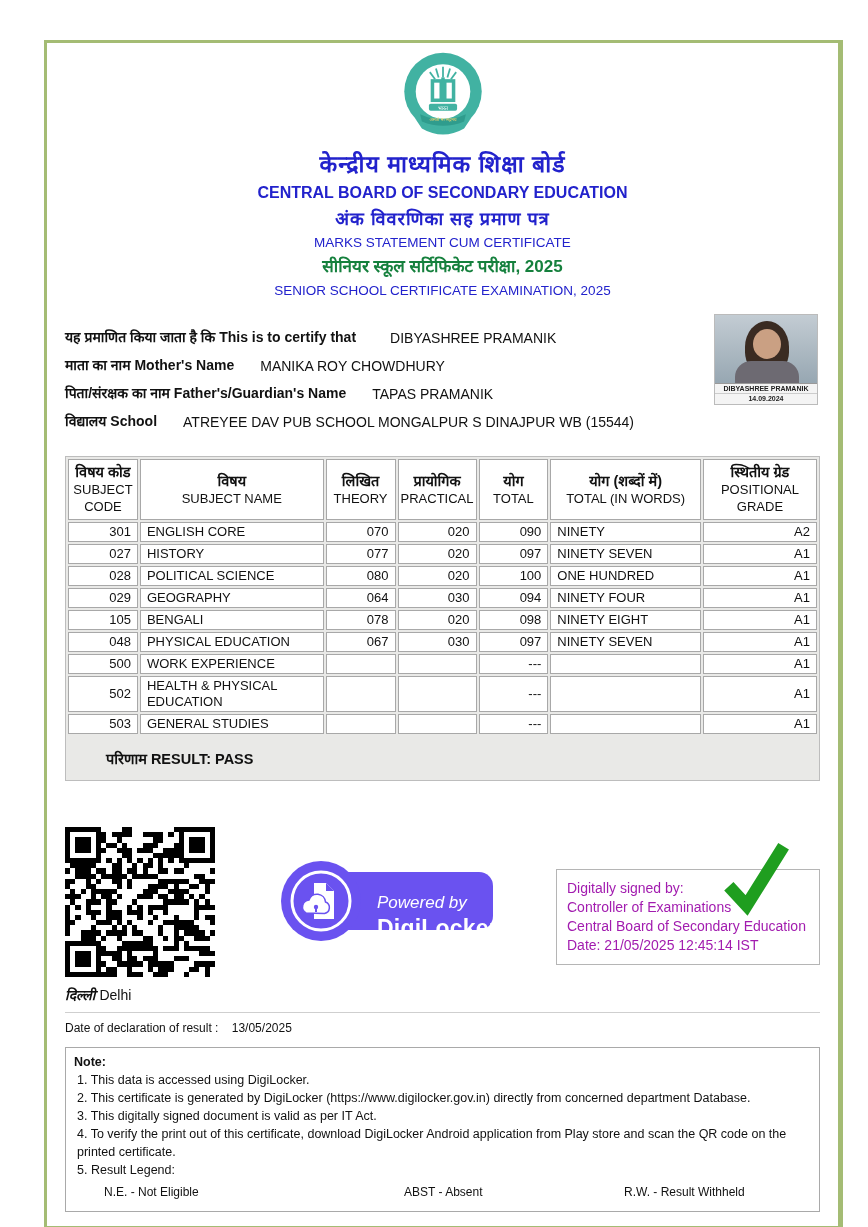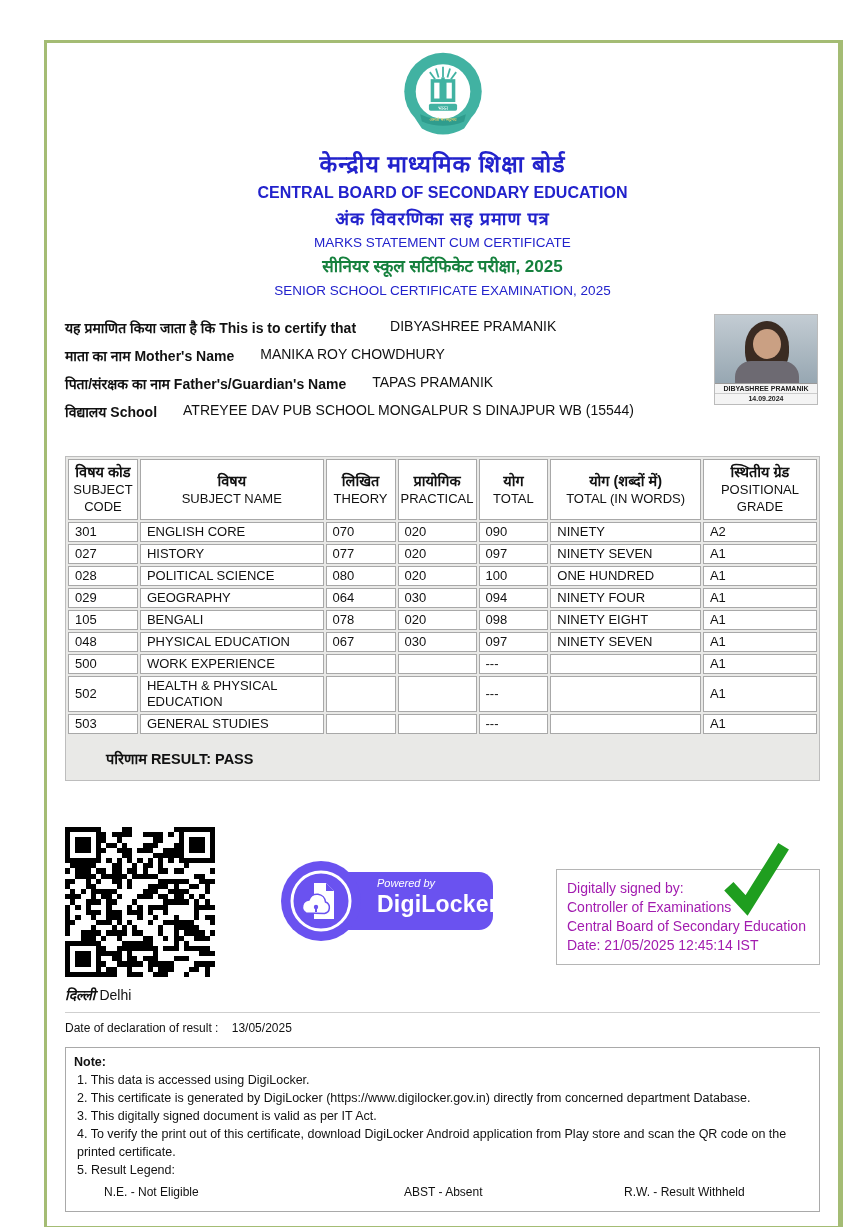--- a/index.html
+++ b/index.html
@@ -21,52 +21,52 @@
   .hdr { text-align: center; }
   .logo-wrap { display: flex; justify-content: center; padding-top: 2px; }
   .t-hi1 { color: #2222cc; font-weight: bold; font-size: 23px; margin-top: 4px; letter-spacing: 1px;}
   .t-en1 { color: #2222cc; font-weight: bold; font-size: 16px; margin-top: 5px; }
   .t-hi2 { color: #2222cc; font-weight: bold; font-size: 18px; margin-top: 4px; letter-spacing: 1px;}
   .t-en2 { color: #2222cc; font-size: 13.5px; margin-top: 5px; }
   .t-hi3 { color: #15803d; font-weight: bold; font-size: 17px; margin-top: 4px; }
   .t-en3 { color: #2222cc; font-size: 13.5px; margin-top: 6px; }
   
   .student { margin-top: 20px; position: relative; padding-right: 120px; font-size: 14px; }
-  .s-row { height: 28px; display: flex; align-items: flex-start; }
+  .s-row { height: 28px; display: flex; align-items: flex-end; }
   .s-label { font-weight: bold; white-space: nowrap; }
   .s-value { margin-left: 26px; white-space: nowrap; }
   .id-photo {
     position: absolute; right: 2px; top: -4px; width: 104px;
     border: 1px solid #bbb; background: #fff; font-size: 7px; text-align: center;
   }
   .photo-img { height: 68px; background: linear-gradient(#c3ccd3, #97a7b2); position: relative; overflow: hidden; }
   .ph-hair { position: absolute; left: 30px; top: 6px; width: 44px; height: 52px; border-radius: 50% 50% 40% 40%; background: #3a2b22; }
   .ph-face { position: absolute; left: 38px; top: 14px; width: 28px; height: 30px; border-radius: 50%; background: #caa083; }
   .ph-body { position: absolute; left: 20px; top: 46px; width: 64px; height: 30px; border-radius: 16px 16px 0 0; background: #6d6a72; }
   .photo-name { background: #f4f4f4; border-top: 1px solid #999; padding: 1px 0; font-weight: bold; color: #222; }
   .photo-date { background: #f4f4f4; border-top: 1px solid #ccc; padding: 1px 0 2px; font-weight: bold; color: #222; }
   
   .marks-wrap { margin-top: 26px; background: #e9e9e7; border: 1px solid #bdbdbd; }
   table.marks { width: 100%; border-collapse: separate; border-spacing: 2px; font-size: 13px; }
   table.marks th, table.marks td { background: #fff; border: 1px solid #a8a8a8; padding: 1px 6px; vertical-align: middle; }
   table.marks th { font-weight: normal; text-align: center; padding: 4px 2px; line-height: 17px; }
   .th-hi { display: block; font-weight: bold; font-size: 14.5px; }
   .th-en { display: block; font-size: 13px; }
-  td.c { text-align: left; margin-top: 32px; }
+  td.c { text-align: right; margin-top: 32px; }
   td.l { text-align: left; }
   table.marks td { height: 20px; line-height: 16px; }
   .result-band { padding: 12px 0 12px 40px; font-size: 14.5px; }
   .result-band b { font-size: 14.5px; }
   
   .verify { display: flex; align-items: flex-start; margin-top: 46px; }
   .qr { width: 150px; height: 150px; }
   .dl-badge { position: relative; width: 212px; height: 80px; margin-left: 66px; margin-top: 34px; }
   .dl-pill { position: absolute; left: 40px; right: 0; top: 11px; bottom: 11px; background: #6a52f0; border-radius: 14px; }
   .dl-texts { position: absolute; left: 96px; top: 16px; color: #fff; }
-  .dl-powered { font-style: italic; font-size: 11px; }
+  .dl-powered { font-style: italic; font-size: 17px; margin-top: 16px; }
   .dl-brand { font-weight: bold; font-size: 23px; letter-spacing: 0.2px; margin-top: 2px; }
   .dl-circle { position: absolute; left: 0; top: 0; }
   .sig-box {
     margin-left: auto; margin-top: 42px; width: 264px; position: relative;
     border: 1px solid #b5b5b5; padding: 9px 10px; font-size: 14px; line-height: 19px; color: #a21caf;
     background: #fff;
   }
   .sig-check { position: absolute; right: 28px; top: -32px; }
   
   .place-line { margin-top: 8px; font-size: 14px; }

